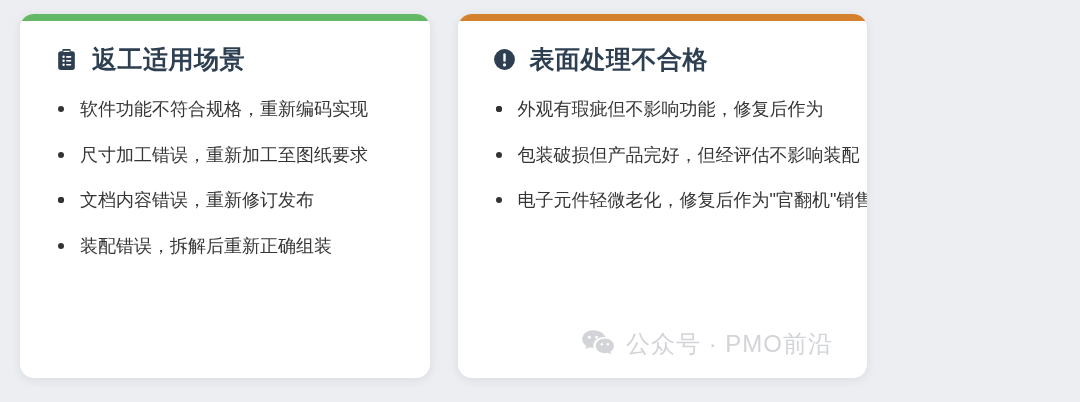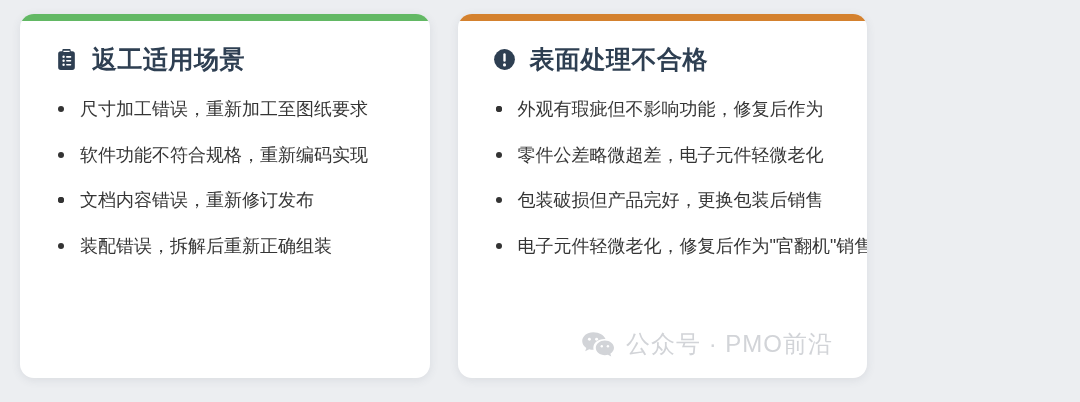--- a/index.html
+++ b/index.html
@@ -86,21 +86,21 @@
     width: 6px;
     height: 6px;
     border-radius: 50%;
     background: #333333;
   }
   .watermark {
     position: absolute;
     right: 34px;
     bottom: 18px;
     display: flex;
-    align-items: flex-end;
+    align-items: flex-start;
     gap: 11px;
     color: #d2d4d8;
     font-size: 24px;
     letter-spacing: 1px;
     user-select: none;
   }
   .wechat-icon {
     width: 34px;
     height: 30px;
     display: block;
@@ -122,22 +122,22 @@
             <rect x="11.6" y="8.7" width="5.0" height="1.5" rx="0.7" fill="#ffffff"></rect>
             <circle cx="9.2" cy="13.2" r="1.15" fill="#ffffff"></circle>
             <rect x="11.6" y="12.5" width="5.0" height="1.5" rx="0.7" fill="#ffffff"></rect>
             <circle cx="9.2" cy="17.0" r="1.15" fill="#ffffff"></circle>
             <rect x="11.6" y="16.3" width="5.0" height="1.5" rx="0.7" fill="#ffffff"></rect>
           </svg>
         </span>
         <span class="title-text">返工适用场景</span>
       </div>
       <ul class="item-list">
+        <li><span class="bullet"></span><span>软件功能不符合规格，重新编码实现</span></li>
         <li><span class="bullet"></span><span>尺寸加工错误，重新加工至图纸要求</span></li>
-        <li><span class="bullet"></span><span>软件功能不符合规格，重新编码实现</span></li>
         <li><span class="bullet"></span></li>
         <li><span class="bullet"></span><span>文档内容错误，重新修订发布</span></li>
         <li><span class="bullet"></span><span>装配错误，拆解后重新正确组装</span></li>
       </ul>
     </div>
   </div>
 
   <div class="card">
     <div class="accent" style="background:#d4812e"></div>
     <div class="card-body">
@@ -147,22 +147,21 @@
             <circle cx="12" cy="12" r="10" fill="#2e3f52"></circle>
             <rect x="10.85" y="6.1" width="2.3" height="8.0" rx="1.15" fill="#ffffff"></rect>
             <circle cx="12" cy="17.2" r="1.5" fill="#ffffff"></circle>
           </svg>
         </span>
         <span class="title-text">表面处理不合格</span>
       </div>
       <ul class="item-list">
         <li><span class="bullet"></span></li>
         <li><span class="bullet"></span><span>外观有瑕疵但不影响功能，修复后作为</span></li>
-        <li><span class="bullet"></span><span>零件公差略微超差，电子元件轻微老化</span></li>
-        <li><span class="bullet"></span><span>包装破损但产品完好，更换包装后销售</span></li>
+        <li><span class="bullet"></span><span>包装破损但产品完好，但经评估不影响装配</span></li>
         <li><span class="bullet"></span><span>电子元件轻微老化，修复后作为"官翻机"销售</span></li>
       </ul>
     </div>
     <div class="watermark">
       <span class="wechat-icon">
         <svg viewBox="0 0 34 30" width="34" height="30" aria-hidden="true">
           <path fill="#d2d4d8" d="M12.2 2.2C6.1 2.2 1.2 6.2 1.2 11.1c0 2.8 1.6 5.3 4.1 6.9L4.2 21.3l4-2.0c1.2.35 2.5.55 3.9.55h.5a8.6 8.6 0 0 1-.25-2.0c0-4.9 4.85-8.8 10.85-8.8.45 0 .85.02 1.3.07C23.3 5.2 18.3 2.2 12.2 2.2z"></path>
           <circle cx="8.4" cy="9.2" r="1.45" fill="#ffffff"></circle>
           <circle cx="15.6" cy="9.2" r="1.45" fill="#ffffff"></circle>
           <path fill="#d2d4d8" d="M33.0 17.8c0-4.1-4.1-7.4-9.1-7.4s-9.1 3.3-9.1 7.4c0 4.1 4.1 7.4 9.1 7.4 1.05 0 2.05-.15 3.0-.42l3.35 1.7-.9-2.85c2.2-1.35 3.65-3.5 3.65-5.83z"></path>

